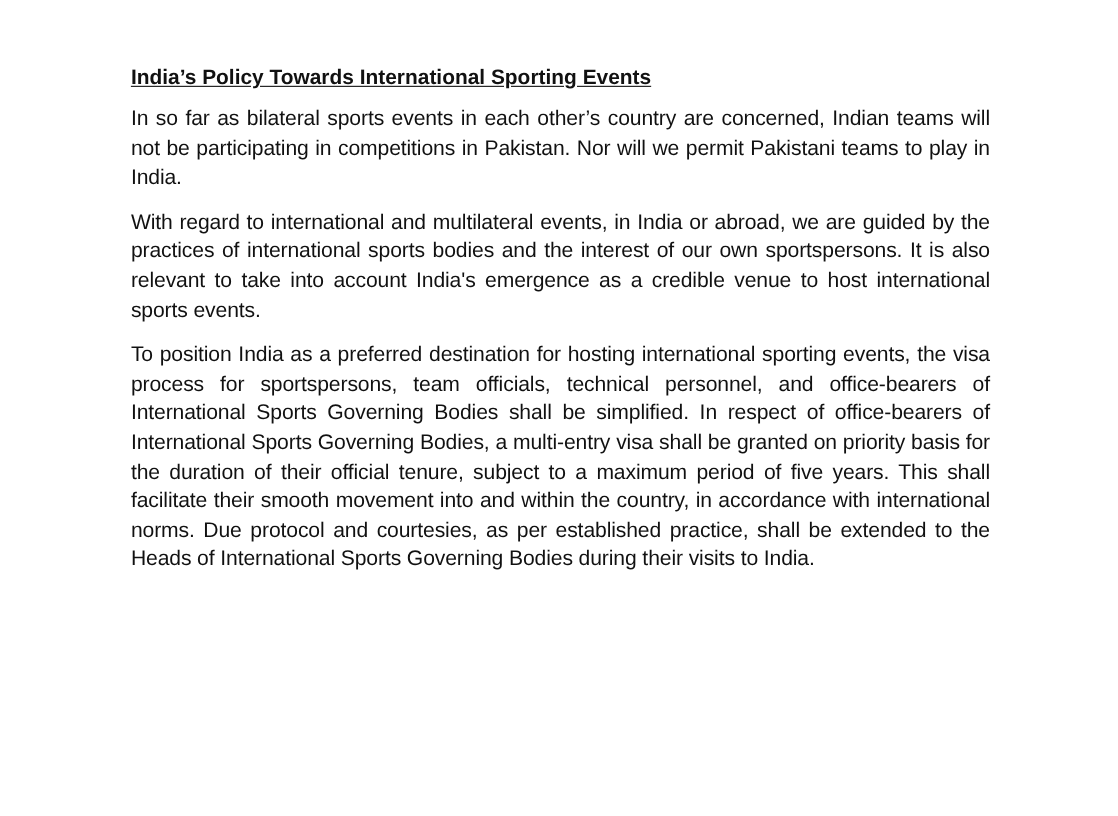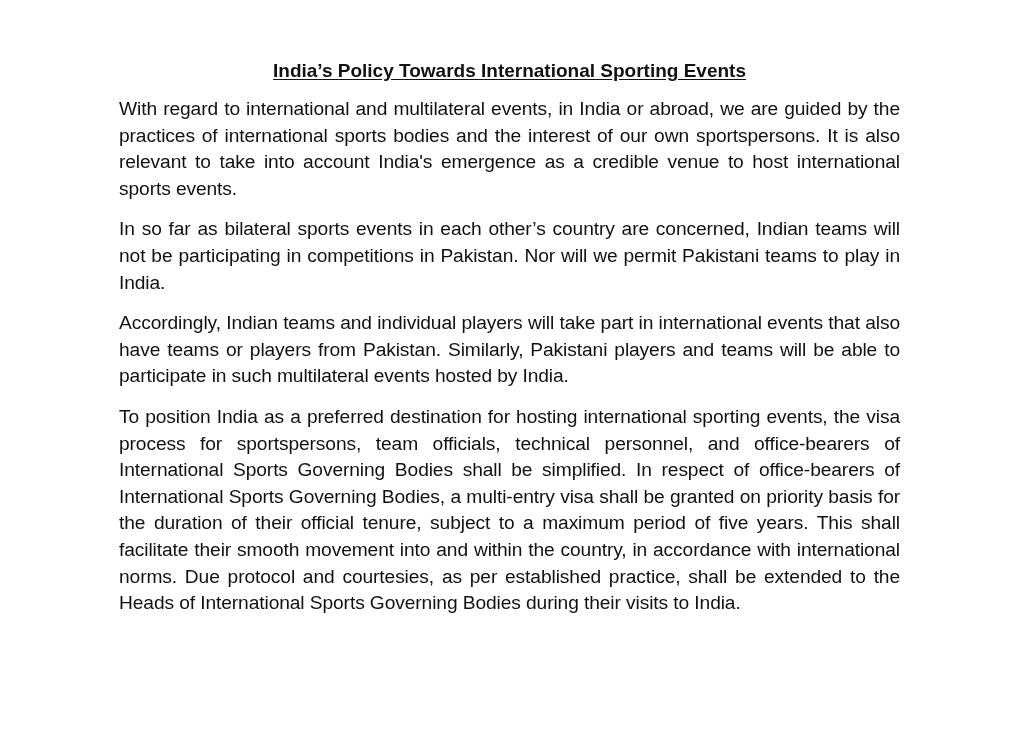--- a/index.html
+++ b/index.html
@@ -15,38 +15,37 @@
     }
     .page {
       position: absolute;
       left: 119px;
       top: 58px;
       width: 781px;
       color: #111111;
       font-family: "Liberation Sans", sans-serif;
     }
     .title {
-      text-align: center;
+      text-align: left;
       font-weight: bold;
       font-size: 19px;
       text-decoration: underline;
       text-underline-offset: 2px;
       margin: 0 0 12px 0;
       line-height: 26px;
     }
     .para {
       font-size: 19.2px;
       line-height: 26.6px;
       text-align: justify;
       margin: 0 0 14px 0;
       letter-spacing: -0.1px;
     }
   </style>
 </head>
 <body>
 
 <div class="page">
   <h1 class="title">India’s Policy Towards International Sporting Events</h1>
+  <p class="para">In so far as bilateral sports events in each other’s country are concerned, Indian teams will not be participating in competitions in Pakistan. Nor will we permit Pakistani teams to play in India.</p>
   <p class="para">With regard to international and multilateral events, in India or abroad, we are guided by the practices of international sports bodies and the interest of our own sportspersons. It is also relevant to take into account India's emergence as a credible venue to host international sports events.</p>
-  <p class="para">In so far as bilateral sports events in each other’s country are concerned, Indian teams will not be participating in competitions in Pakistan. Nor will we permit Pakistani teams to play in India.</p>
-  <p class="para">Accordingly, Indian teams and individual players will take part in international events that also have teams or players from Pakistan. Similarly, Pakistani players and teams will be able to participate in such multilateral events hosted by India.</p>
   <p class="para">To position India as a preferred destination for hosting international sporting events, the visa process for sportspersons, team officials, technical personnel, and office-bearers of International Sports Governing Bodies shall be simplified. In respect of office-bearers of International Sports Governing Bodies, a multi-entry visa shall be granted on priority basis for the duration of their official tenure, subject to a maximum period of five years. This shall facilitate their smooth movement into and within the country, in accordance with international norms. Due protocol and courtesies, as per established practice, shall be extended to the Heads of International Sports Governing Bodies during their visits to India.</p>
 </div>
 
 </body></html>

